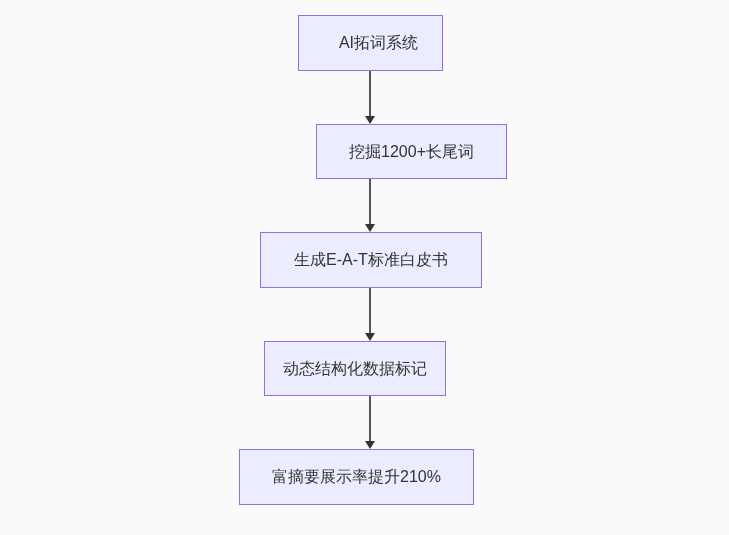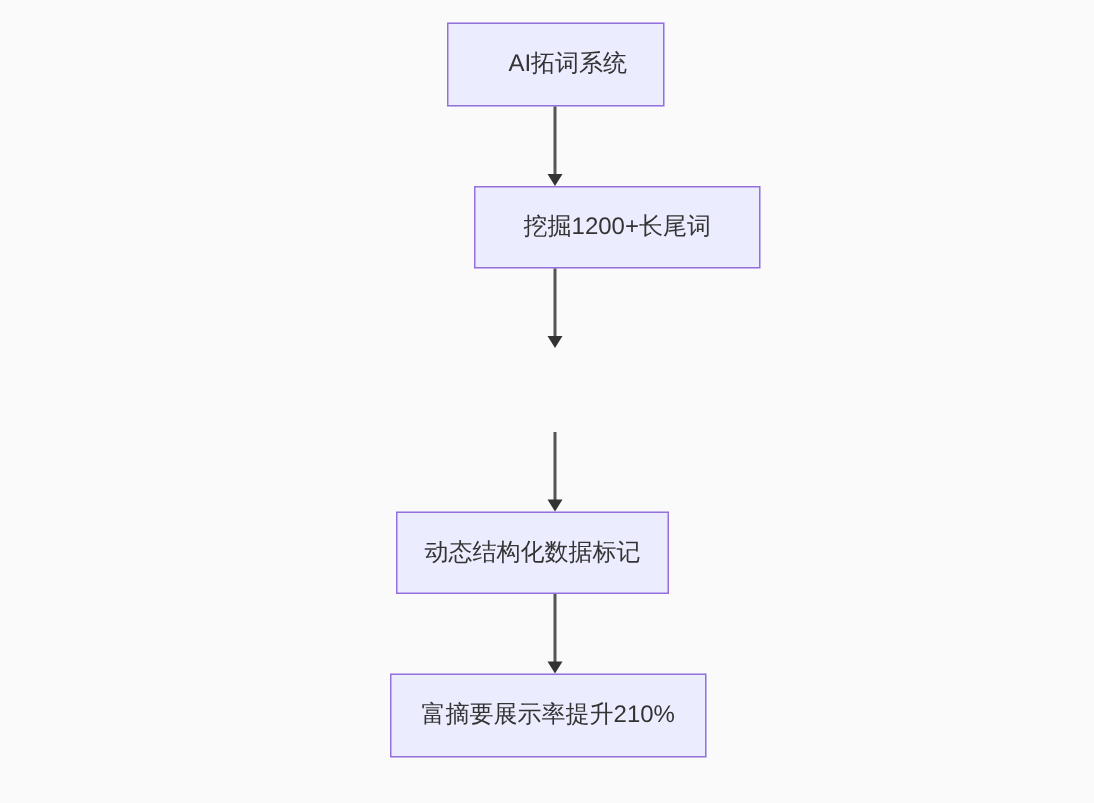--- a/index.html
+++ b/index.html
@@ -71,32 +71,35 @@
 
   <div class="node" style="left:268px; top:124px; width:191px; height:55px;margin-left:48px;">
     <span class="node-label">挖掘1200+长尾词</span>
   </div>
 
   <div class="arrow" style="top:179px; height:53px;">
     <div class="arrow-line"></div>
     <div class="arrow-head"></div>
   </div>
 
+  <div class="node" style="left:260px; top:232px; width:222px; height:56px;">
+    <span class="node-label">生成E-A-T标准白皮书</span>
+  </div>
 
   <div class="arrow" style="top:288px; height:53px;">
     <div class="arrow-line"></div>
     <div class="arrow-head"></div>
   </div>
 
   <div class="node" style="left:264px; top:341px; width:182px; height:55px;">
     <span class="node-label">动态结构化数据标记</span>
   </div>
 
   <div class="arrow" style="top:396px; height:53px;">
     <div class="arrow-line"></div>
     <div class="arrow-head"></div>
   </div>
 
-  <div class="node" style="left:260px; top:449px; width:211px; height:56px;">
+  <div class="node" style="left:239px; top:449px; width:235px; height:56px;">
     <span class="node-label">富摘要展示率提升210%</span>
   </div>
 
 </div>
 
 </body></html>

